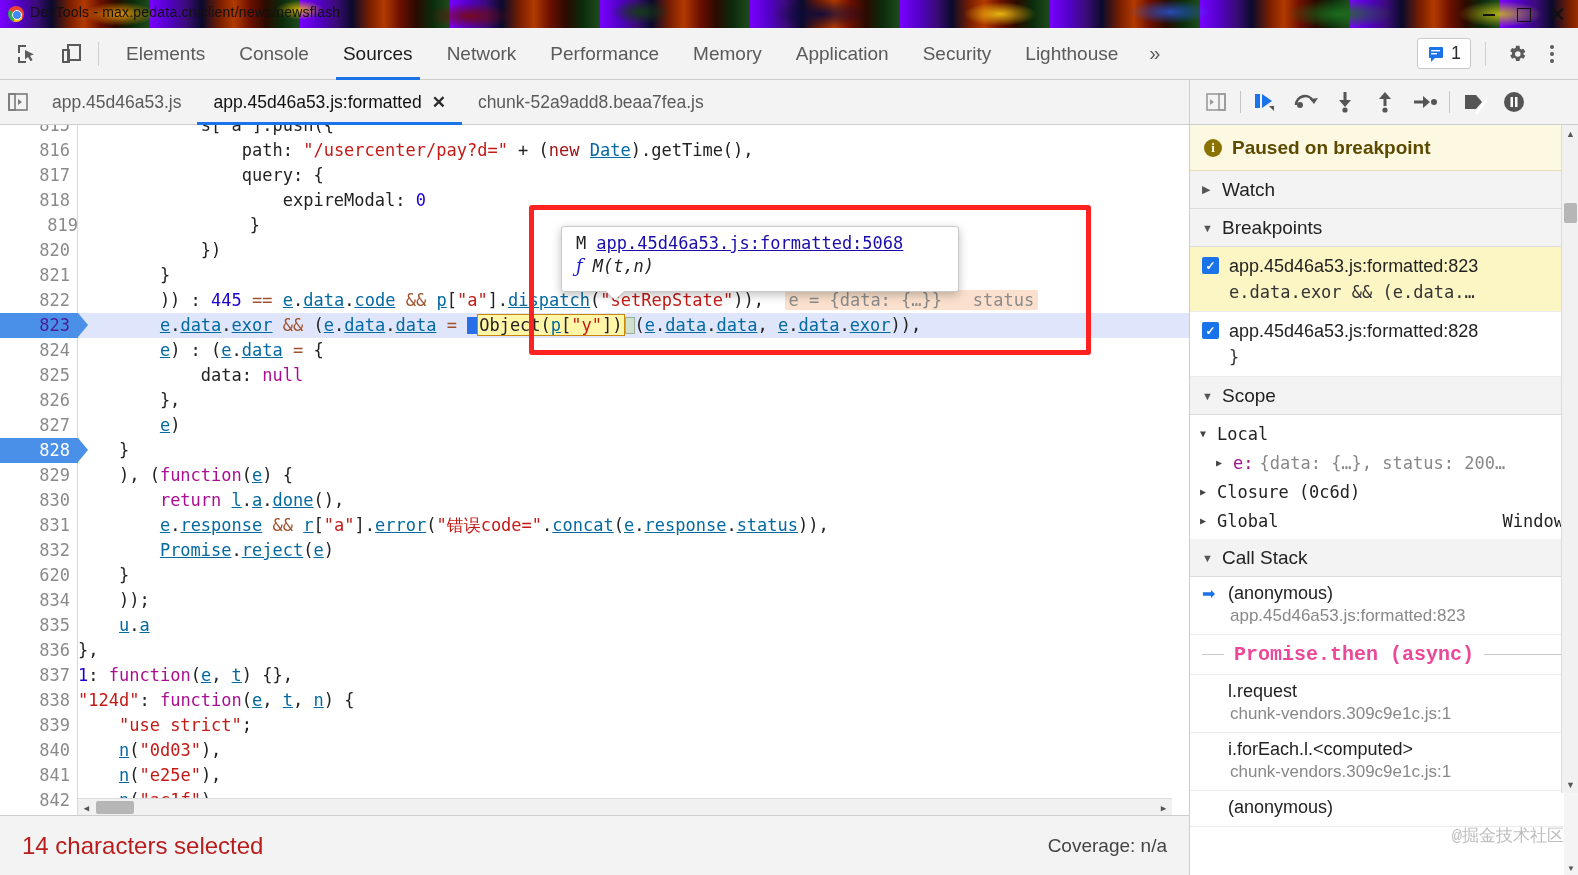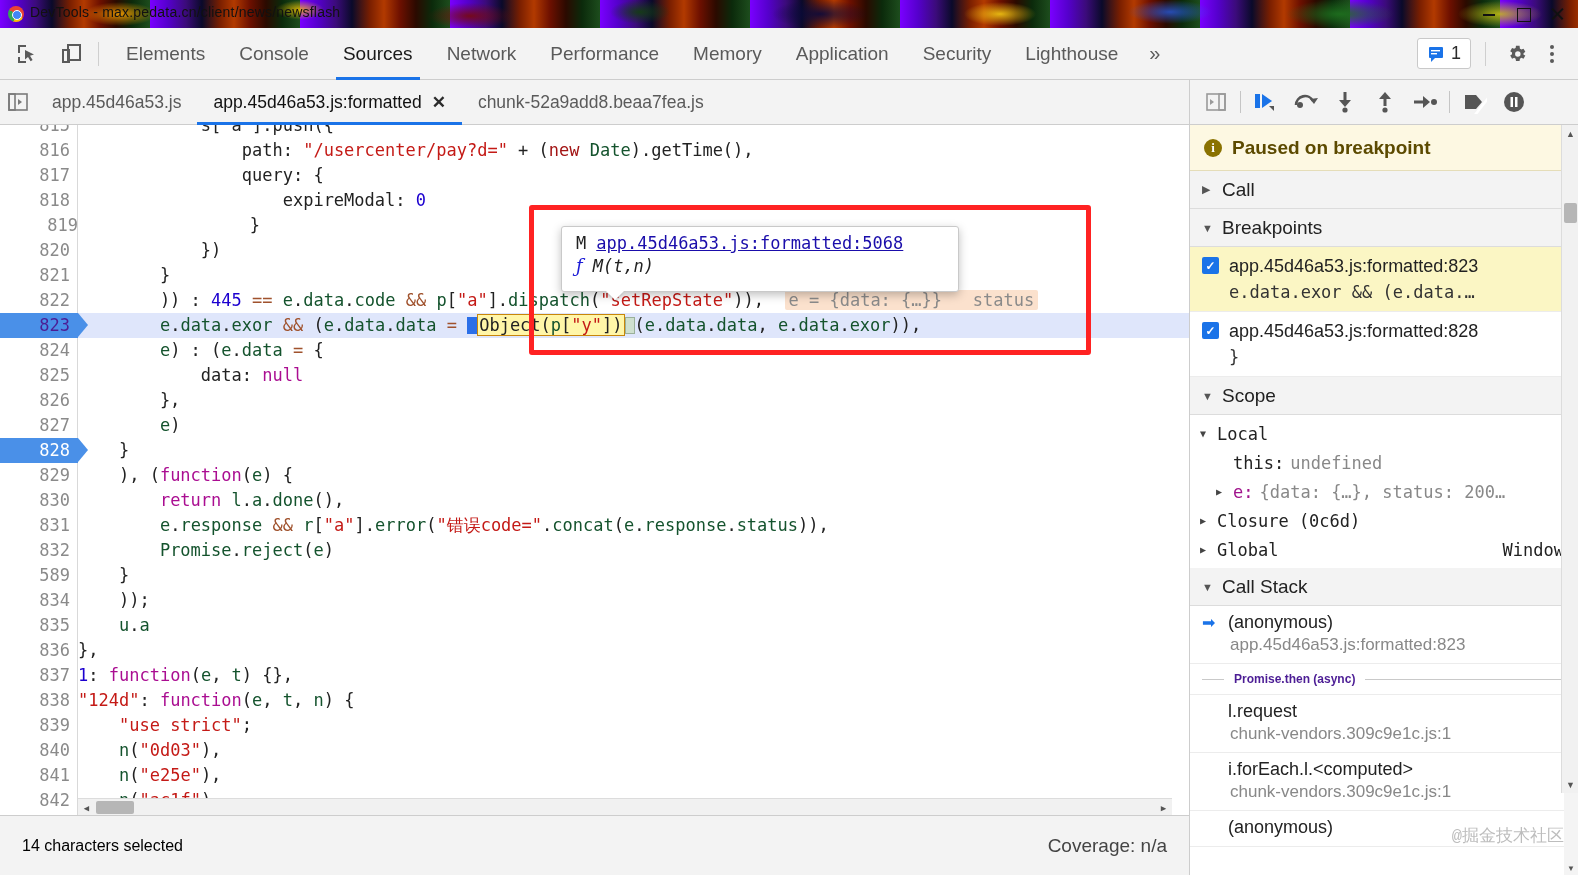--- a/index.html
+++ b/index.html
@@ -158,21 +158,21 @@
   .row.exec-hl .code { position:relative; z-index:2; }
   .row .code {
     position:absolute; left:78px; top:0; line-height:25px; white-space:pre;
     color:#222;
   }
   .kw   { color:#a31515; }
   .str  { color:#c41a16; }
   .num  { color:#1c00cf; }
   .op   { color:#a0522d; }
   .fn   { color:#aa0d91; }
-  .ident{ color:#14532d; }
+  .ident{ color:#0369a1;text-decoration:underline; }
 
   
   .inline-val {
     background:#fbe1cd; color:#8a8a8a; padding:0 4px; border-radius:2px;
   }
 
   
   .sel-token {
     background:#fff6a8; border:1px solid #c8860a; padding:0 1px;
   }
@@ -265,38 +265,38 @@
   .cs-item { padding:6px 10px 8px 12px; border-bottom:1px solid #ececec; cursor:pointer; }
   .cs-row1 { display:flex; align-items:center; gap:8px; }
   .cs-arrow { color:#1a73e8; font-size:16px; }
   .cs-name { font-size:18px; color:#222; }
   .cs-sub { font-size:17px; color:#888; padding-left:28px; margin-top:2px; }
   .cs-async {
     display:flex; align-items:center; gap:10px; padding:8px 12px; border-bottom:1px solid #ececec;
   }
   .cs-async .ln-l { width:22px; height:1px; background:#c9c9c9; }
   .cs-async .ln-r { flex:1; height:1px; background:#c9c9c9; }
-  .cs-async .t { font-size:12px; font-weight:bold; color:#4c1d95; white-space:nowrap; }
+  .cs-async .t { font-size:20px; font-weight:bold; color:#ec4899; white-space:nowrap;font-family:Liberation Mono, monospace; }
   .sb-scroll { position:absolute; right:0; top:0; width:14px; height:750px; background:#f4f4f4; }
   .sb-scroll .thumb { position:absolute; left:2px; top:120px; width:10px; height:40px; background:#c2c2c2; border-radius:2px; }
   .sb-scroll .arr { position:absolute; left:0; width:14px; height:14px; display:flex; align-items:center; justify-content:center; font-size:8px; color:#555; }
   .sb-scroll .arr.up{top:0;} .sb-scroll .arr.dn{bottom:0;}
 
   .watermark {
     position:absolute; right:14px; bottom:28px; font-size:17px; color:#bdbdbd;
     font-family:Liberation Mono, monospace; z-index:30; pointer-events:none;
   }
 
   
   .statusbar {
     position:absolute; left:0; bottom:0; width:1189px; height:60px;
     background:#f3f3f3; border-top:1px solid #cdcdcd;
     display:flex; align-items:center; padding: 0 22px;
   }
-  .statusbar .left { font-size:16px; color:#000000;text-align:right; }
+  .statusbar .left { font-size:24px; color:#b91c1c;text-align:right; }
   .statusbar .right { margin-left:auto; font-size:19px; color:#444; }
 </style>
 </head>
 <body>
 
 <div class="titlebar">
   <div class="stripe"></div>
   <div class="chrome-logo"></div>
   <div class="title-text">DevTools - max.pedata.cn/client/news/newsflash</div>
   <div class="win-controls">
@@ -451,21 +451,21 @@
       <div class="row exec exec-hl" style="top: 188px; position: absolute; left: 0px; right: 0px;"><div class="lnbg"></div><span class="ln">823</span><span class="code">        <span class="ident">e</span>.<span class="ident">data</span>.<span class="ident">exor</span> <span class="op">&amp;&amp;</span> (<span class="ident">e</span>.<span class="ident">data</span>.<span class="ident">data</span> <span class="op">=</span> <span class="caret-box"></span><span class="sel-token">Object(<span class="ident">p</span>[<span class="str">"y"</span>])</span><span class="ghost-box"></span>(<span class="ident">e</span>.<span class="ident">data</span>.<span class="ident">data</span>, <span class="ident">e</span>.<span class="ident">data</span>.<span class="ident">exor</span>)),</span></div>
       <div class="row" style="top: 213px; position: absolute; left: 0px; right: 0px;"><span class="ln">824</span><span class="code">        <span class="ident">e</span>) : (<span class="ident">e</span>.<span class="ident">data</span> <span class="op">=</span> {</span></div>
       <div class="row" style="top: 238px; position: absolute; left: 0px; right: 0px;"><span class="ln">825</span><span class="code">            data: <span class="fn">null</span></span></div>
       <div class="row" style="top: 263px; position: absolute; left: 0px; right: 0px;"><span class="ln">826</span><span class="code">        },</span></div>
       <div class="row" style="top: 288px; position: absolute; left: 0px; right: 0px;"><span class="ln">827</span><span class="code">        <span class="ident">e</span>)</span></div>
       <div class="row bp" style="top: 313px; position: absolute; left: 0px; right: 0px;"><div class="lnbg"></div><span class="ln">828</span><span class="code">    }</span></div>
       <div class="row" style="top: 338px; position: absolute; left: 0px; right: 0px;"><span class="ln">829</span><span class="code">    ), (<span class="fn">function</span>(<span class="ident">e</span>) {</span></div>
       <div class="row" style="top: 363px; position: absolute; left: 0px; right: 0px;"><span class="ln">830</span><span class="code">        <span class="fn">return</span> <span class="ident">l</span>.<span class="ident">a</span>.<span class="ident">done</span>(),</span></div>
       <div class="row" style="top: 388px; position: absolute; left: 0px; right: 0px;"><span class="ln">831</span><span class="code">        <span class="ident">e</span>.<span class="ident">response</span> <span class="op">&amp;&amp;</span> <span class="ident">r</span>[<span class="str">"a"</span>].<span class="ident">error</span>(<span class="str">"错误code="</span>.<span class="ident">concat</span>(<span class="ident">e</span>.<span class="ident">response</span>.<span class="ident">status</span>)),</span></div>
       <div class="row" style="top: 413px; position: absolute; left: 0px; right: 0px;"><span class="ln">832</span><span class="code">        <span class="ident">Promise</span>.<span class="ident">reject</span>(<span class="ident">e</span>)</span></div>
-      <div class="row" style="top: 438px; position: absolute; left: 0px; right: 0px;"><span class="ln">589</span><span class="code">    }</span></div>
+      <div class="row" style="top: 438px; position: absolute; left: 0px; right: 0px;"><span class="ln">620</span><span class="code">    }</span></div>
       <div class="row" style="top: 463px; position: absolute; left: 0px; right: 0px;"><span class="ln">834</span><span class="code">    ));</span></div>
       <div class="row" style="top: 488px; position: absolute; left: 0px; right: 0px;"><span class="ln">835</span><span class="code">    <span class="ident">u</span>.<span class="ident">a</span></span></div>
       <div class="row" style="top: 513px; position: absolute; left: 0px; right: 0px;"><span class="ln">836</span><span class="code">},</span></div>
       <div class="row" style="top: 538px; position: absolute; left: 0px; right: 0px;"><span class="ln">837</span><span class="code"><span class="num">1</span>: <span class="fn">function</span>(<span class="ident">e</span>, <span class="ident">t</span>) {},</span></div>
       <div class="row" style="top: 563px; position: absolute; left: 0px; right: 0px;"><span class="ln">838</span><span class="code"><span class="str">"124d"</span>: <span class="fn">function</span>(<span class="ident">e</span>, <span class="ident">t</span>, <span class="ident">n</span>) {</span></div>
       <div class="row" style="top: 588px; position: absolute; left: 0px; right: 0px;"><span class="ln">839</span><span class="code">    <span class="str">"use strict"</span>;</span></div>
       <div class="row" style="top: 613px; position: absolute; left: 0px; right: 0px;"><span class="ln">840</span><span class="code">    <span class="ident">n</span>(<span class="str">"0d03"</span>),</span></div>
       <div class="row" style="top: 638px; position: absolute; left: 0px; right: 0px;"><span class="ln">841</span><span class="code">    <span class="ident">n</span>(<span class="str">"e25e"</span>),</span></div>
       <div class="row" style="top: 663px; position: absolute; left: 0px; right: 0px;"><span class="ln">842</span><span class="code">    <span class="ident">n</span>(<span class="str">"ac1f"</span>),</span></div>
     </div>
@@ -498,21 +498,21 @@
 
 <div class="sidebar">
 
   <div class="paused-banner">
     <span class="info-i">i</span>
     <span class="txt">Paused on breakpoint</span>
   </div>
 
   <div class="sec-head">
     <span class="tri">▶</span>
-    <span class="lbl">Call</span>
+    <span class="lbl">Watch</span>
   </div>
 
   <div class="sec-head">
     <span class="tri">▼</span>
     <span class="lbl">Breakpoints</span>
   </div>
 
   <div class="bp-item sel">
     <span class="cb">✓</span>
     <span>
@@ -531,25 +531,20 @@
 
   <div class="sec-head">
     <span class="tri">▼</span>
     <span class="lbl">Scope</span>
   </div>
 
   <div class="scope-rows" id="scope-rows">
       <div class="scope-row" style="padding-left: 10px;">
         <span class="tri">▼</span>
         <span class="sv-name">Local</span>
-      </div>
-      <div class="scope-row" style="padding-left: 26px;">
-        <span class="sp"></span>
-        <span class="sv-name">this:</span>
-        <span class="sv-val">undefined</span>
       </div>
       <div class="scope-row" style="padding-left: 26px;">
         <span class="tri">▶</span>
         <span class="sv-name pink">e:</span>
         <span class="sv-val">{data: {…}, status: 200…</span>
       </div>
       <div class="scope-row" style="padding-left: 10px;">
         <span class="tri">▶</span>
         <span class="sv-name">Closure (0c6d)</span>
       </div>

